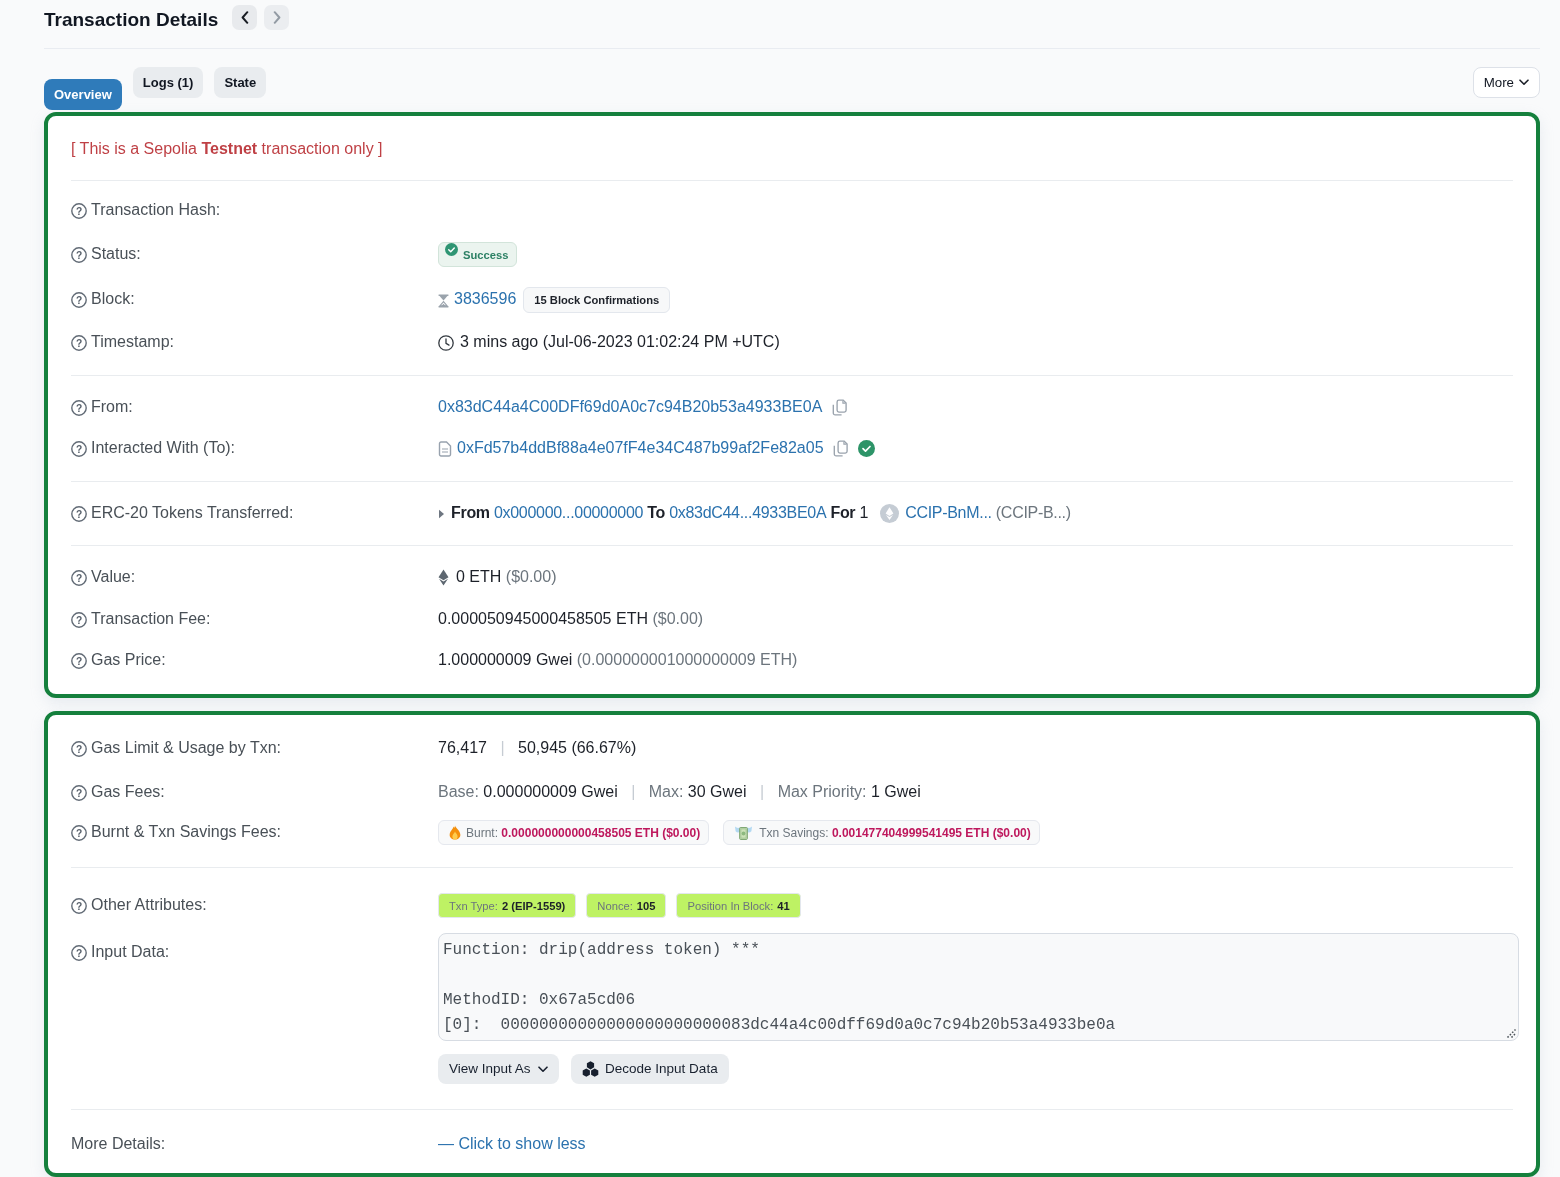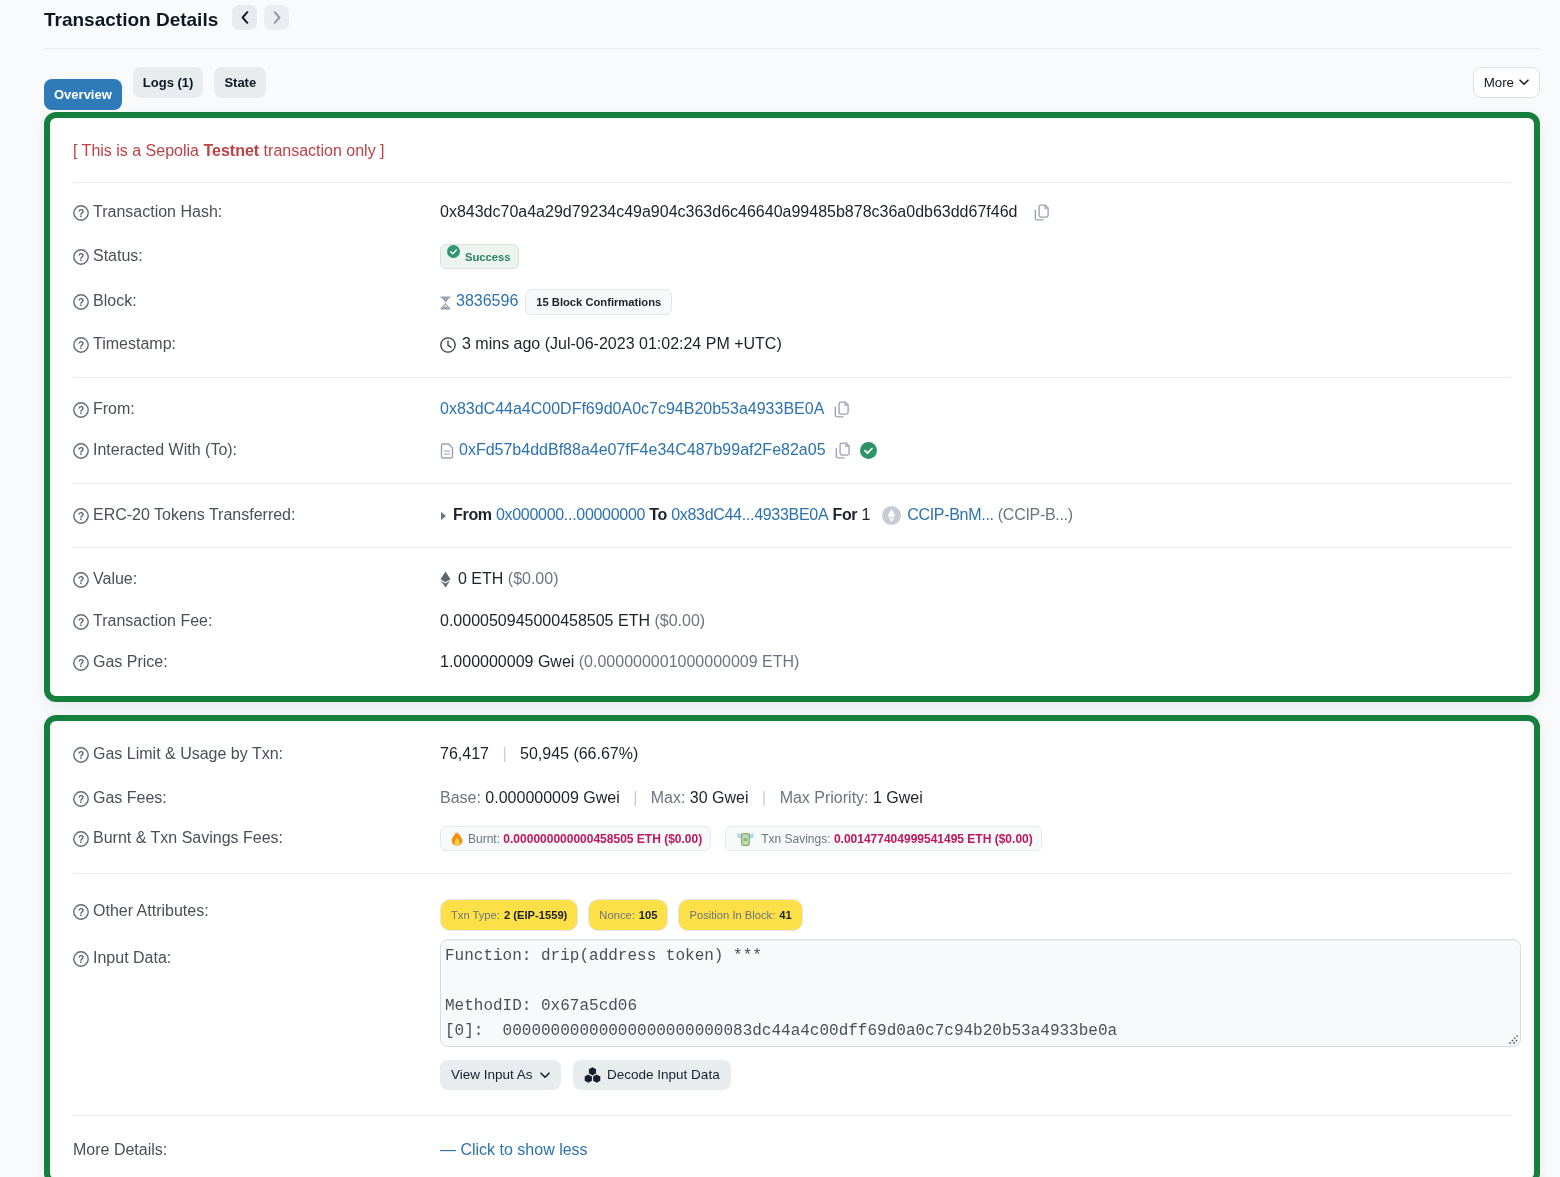--- a/index.html
+++ b/index.html
@@ -18,39 +18,39 @@
 .navbtn.prev { background:#e8eaed; margin-left:14px; }
 .navbtn.next { background:#ebedf0; margin-left:7px; }
 .pagehr { border:0; border-top:1px solid #e9ecf1; margin:16px 0 0 0; }
 
 .tabsrow { margin-top:18px; height:31px; display:flex; align-items:center; position:relative; }
 .tab { height:31px; line-height:31px; border-radius:8px; padding:0 10px; font-size:13px; font-weight:bold; color:#111722; background:#e9ecef; margin-right:11px; }
 .tab.active { background:#2f7bba; color:#fff;margin-top:24px; }
 .morebtn { position:absolute; right:0; top:0; height:31px; background:#fff; border:1px solid #dde1e8; border-radius:8px; padding:0 10px; display:flex; align-items:center; font-size:13.3px; color:#111722; }
 .morebtn svg { margin-left:5px; }
 
-.card { background:#fff; border:6px solid #15803d; border-radius:12px; box-shadow:0 5px 14px rgba(170,180,200,0.22); padding:0 23px; }
+.card { background:#fff; border:4px solid #15803d; border-radius:12px; box-shadow:0 5px 14px rgba(170,180,200,0.22); padding:0 23px; }
 .card1 { margin-top:14px; }
 .card2 { margin-top:13px; }
 .chr { border:0; border-top:1px solid #e9ecef; margin:0; }
 
 .r { display:flex; align-items:flex-start; height:24px; }
 .lbl { width:367px; flex:none; color:#495057; line-height:24px; display:flex; }
 .lbl .qi { margin-right:4px; flex:none; margin-top:4px; }
 .val { flex:1; line-height:24px; color:#1d2129; }
 .val svg.icon, .val .badge-ok, .val .badge-gray, .val .badge-attr, .val .badge-fee { vertical-align:middle; position:relative; top:0; }
 .muted { color:#6c757d; }
 .sep { color:#c6ccd3; padding:0 9px; }
 a, .link { color:#2b72ae; text-decoration:none; }
 .red { color:#bf4045; }
 
 .badge-ok { display:inline-flex; align-items:flex-start; background:#ebf4ef; border:1px solid #d2e4da; border-radius:6px; height:25px; padding:0 8px 0 6px; color:#2d8165; font-size:11.2px; font-weight:bold; }
 .badge-ok svg { margin-right:5px; }
 .badge-gray { display:inline-flex; align-items:center; background:#f7f8f9; border:1px solid #e3e7ed; border-radius:6px; height:26px; padding:0 10px; color:#1d2129; font-size:11.2px; font-weight:bold; }
-.badge-attr { display:inline-flex; align-items:center; background:#fde047; border:1px solid #e3e7ed; border-radius:10px; height:32px; padding:0 10px; font-size:11.2px; color:#6c757d; margin-right:10px; }
+.badge-attr { display:inline-flex; align-items:center; background:#bef264; border:1px solid #e3e7ed; border-radius:4px; height:25px; padding:0 10px; font-size:11.2px; color:#6c757d; margin-right:10px; }
 .badge-attr b { color:#1d2129; margin-left:4px; }
 .badge-fee { display:inline-flex; align-items:center; background:#f8f9fa; border:1px solid #e5e8ee; border-radius:6px; height:25px; padding:0 8px 0 10px; font-size:12px; color:#6c757d; margin-right:14px; }
 .badge-fee b { color:#be185d; }
 
 .inputdata {
   width:1081px; height:108px; background:#f8f9fa; border:1px solid #d7dce3; border-radius:8px;
   font-family:"Liberation Mono", monospace; font-size:16px; line-height:25px; color:#495057;
   padding:4px 4px; white-space:pre; overflow:hidden; position:relative;
 }
 .btn-soft { display:inline-flex; align-items:center; height:30px; background:#e9ecef; border-radius:8px; padding:0 11px; font-size:13.5px; color:#18202e; font-weight:normal; margin-right:12px; }
@@ -84,25 +84,20 @@
 
   <div class="card card1">
     <div style="height:21px"></div>
     <div class="red" style="line-height:24px">[ This is a Sepolia <b>Testnet</b> transaction only ]</div>
     <hr class="chr" style="margin-top:19px">
     <div class="r" style="margin-top:17px">
       <div class="lbl"><span class="qi"><svg width="16" height="16" viewBox="0 0 16 16">
               <circle cx="8" cy="8" r="7.2" fill="none" stroke="#626b76" stroke-width="1.4"></circle>
               <text x="8" y="11.5" text-anchor="middle" font-size="10.2" font-weight="bold" fill="#57606b" font-family="Liberation Sans">?</text>
             </svg></span>Transaction Hash:</div>
-      <div class="val">0x843dc70a4a29d79234c49a904c363d6c46640a99485b878c36a0db63dd67f46d&nbsp;&nbsp;<svg class="icon" style="margin-left:7px" width="17" height="17" viewBox="0 0 17 17">
-            <path d="M7.9 1.1 h4.3 l2.9 2.9 v7.3 a1.8 1.8 0 0 1 -1.8 1.8 h-5.4 a1.8 1.8 0 0 1 -1.8 -1.8 v-8.4 a1.8 1.8 0 0 1 1.8 -1.8 z" fill="none" stroke="#9aa3ad" stroke-width="1.35"></path>
-            <path d="M11.9 1.4 v2.7 h2.7" fill="none" stroke="#9aa3ad" stroke-width="1.1"></path>
-            <path d="M10.6 15.9 h-6.5 a1.8 1.8 0 0 1 -1.8 -1.8 v-8.3" fill="none" stroke="#9aa3ad" stroke-width="1.35"></path>
-          </svg></div>
     </div>
     <div class="r" style="margin-top:20px">
       <div class="lbl"><span class="qi"><svg width="16" height="16" viewBox="0 0 16 16">
               <circle cx="8" cy="8" r="7.2" fill="none" stroke="#626b76" stroke-width="1.4"></circle>
               <text x="8" y="11.5" text-anchor="middle" font-size="10.2" font-weight="bold" fill="#57606b" font-family="Liberation Sans">?</text>
             </svg></span>Status:</div>
       <div class="val"><span class="badge-ok"><svg width="13" height="13" viewBox="0 0 14 14">
               <circle cx="7" cy="7" r="7" fill="#2f9573"></circle>
               <path d="M4 7.2 L6.2 9.4 L10 5.3" fill="none" stroke="#fff" stroke-width="1.5" stroke-linecap="round" stroke-linejoin="round"></path>
             </svg>Success</span></div>

